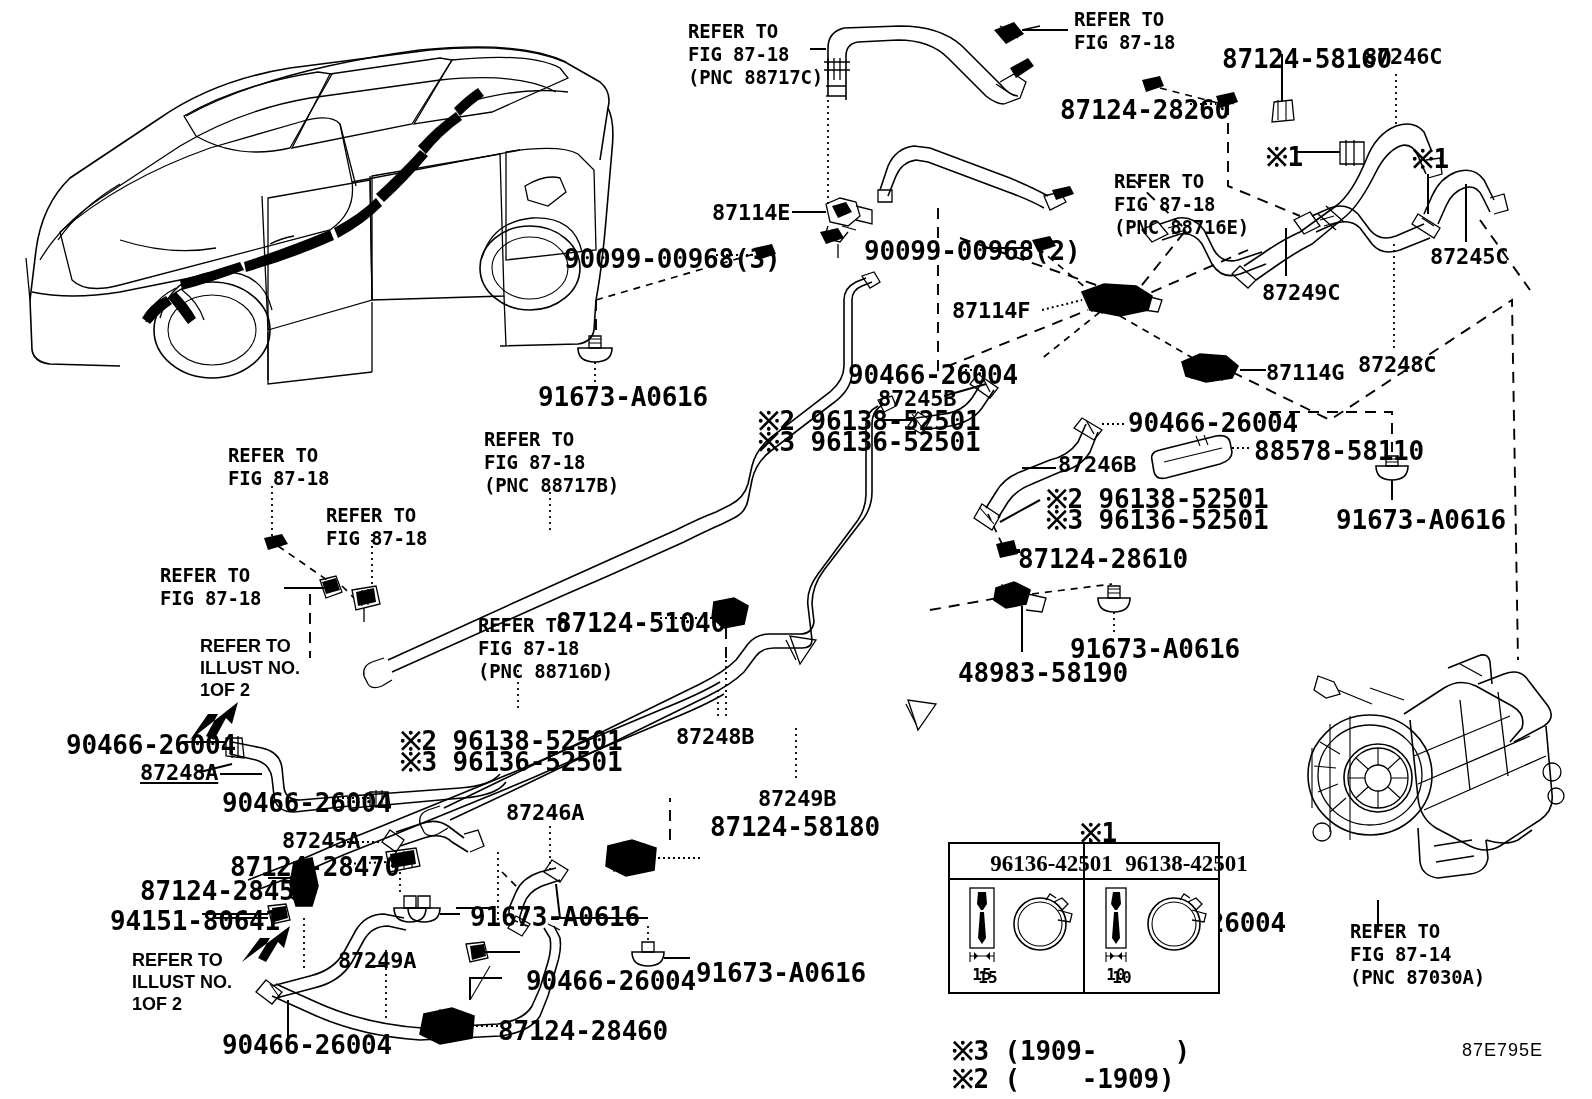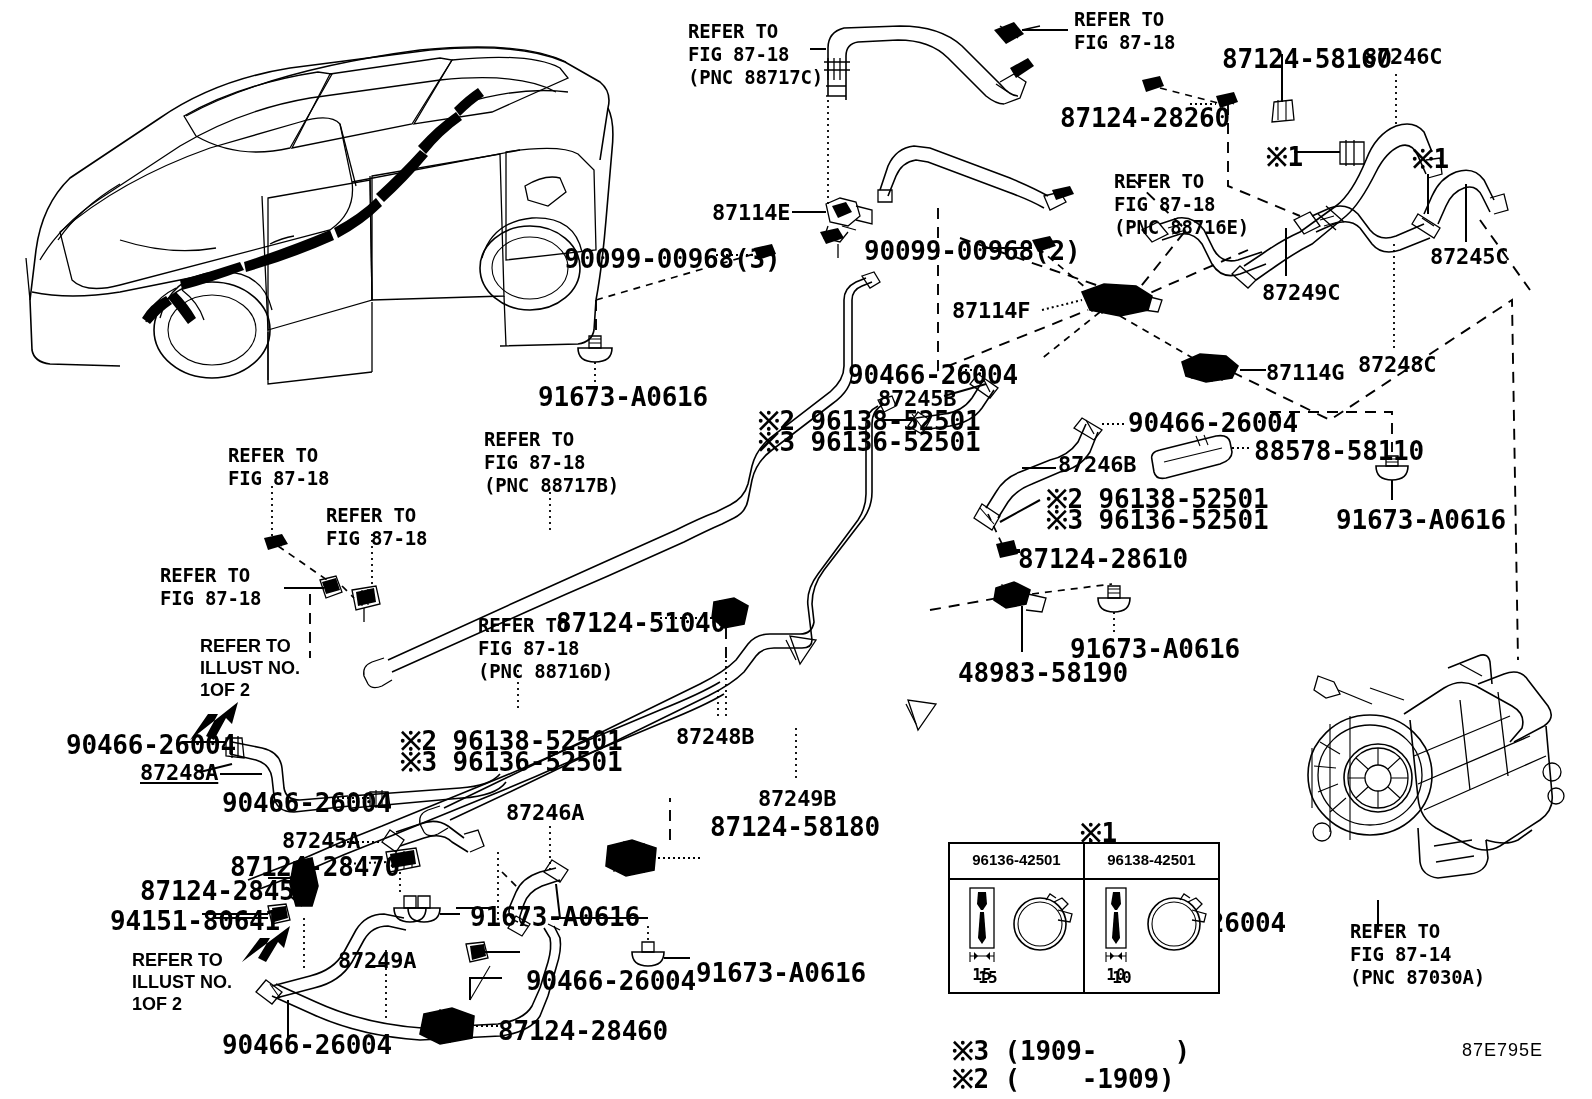--- a/index.html
+++ b/index.html
@@ -29,21 +29,21 @@
   .st2{fill:none;stroke:#000;stroke-width:1.3;}
   .thin{fill:none;stroke:#000;stroke-width:1.1;}
   .lead{fill:none;stroke:#000;stroke-width:2.0;}
   .dotlead{fill:none;stroke:#000;stroke-width:2.0;stroke-dasharray:2 3;}
   .dash{fill:none;stroke:#000;stroke-width:1.9;stroke-dasharray:11 8;}
   .dashsm{fill:none;stroke:#000;stroke-width:1.7;stroke-dasharray:7 6;}
   .dotv{fill:none;stroke:#000;stroke-width:1.8;stroke-dasharray:2 4;}
   .fil{fill:#000;stroke:none;}
   .tblbox{position:absolute;border:2px solid #000;background:#fff;}
   .tblsep{position:absolute;background:#000;}
-  .cell-h{font-size:15px;font-weight:bold;text-align:center;font-family:Liberation Sans, sans-serif;}
+  .cell-h{font-size:23px;font-weight:bold;text-align:center;font-family:Liberation Serif, serif;padding-left:35px;}
 </style>
 </head>
 <body>
 
 <div id="page">
 
   <svg class="layer" viewBox="0 0 1592 1099">
 
     <g>
       <path class="st" d="M30 300 L36 250 Q42 205 70 178 L160 118 Q215 80 290 68 L430 50 Q520 42 565 62 L600 82 Q612 92 608 108 L600 160"></path>
@@ -511,21 +511,21 @@
   </svg>
 
   <div class="lbl ref" style="left:688px;top:20px;">REFER TO
 FIG 87-18
 (PNC 88717C)</div>
   <div class="lbl ref" style="left:1074px;top:8px;">REFER TO
 FIG 87-18</div>
 
   <div class="lbl pn" style="left:1222px;top:44px;">87124-58160</div>
   <div class="lbl pnbig" style="left:1364px;top:44px;">87246C</div>
-  <div class="lbl pn" style="left:1060px;top:103px;">87124-28260</div>
+  <div class="lbl pn" style="left:1060px;top:95px;">87124-28260</div>
 
   <div class="lbl pn" style="left:1266px;top:142px;">※1</div>
   <div class="lbl pn" style="left:1412px;top:144px;">※1</div>
 
   <div class="lbl ref" style="left:1114px;top:170px;">REFER TO
 FIG 87-18
 (PNC 88716E)</div>
 
   <div class="lbl pnbig" style="left:1430px;top:244px;">87245C</div>
   <div class="lbl pnbig" style="left:1262px;top:280px;">87249C</div>

